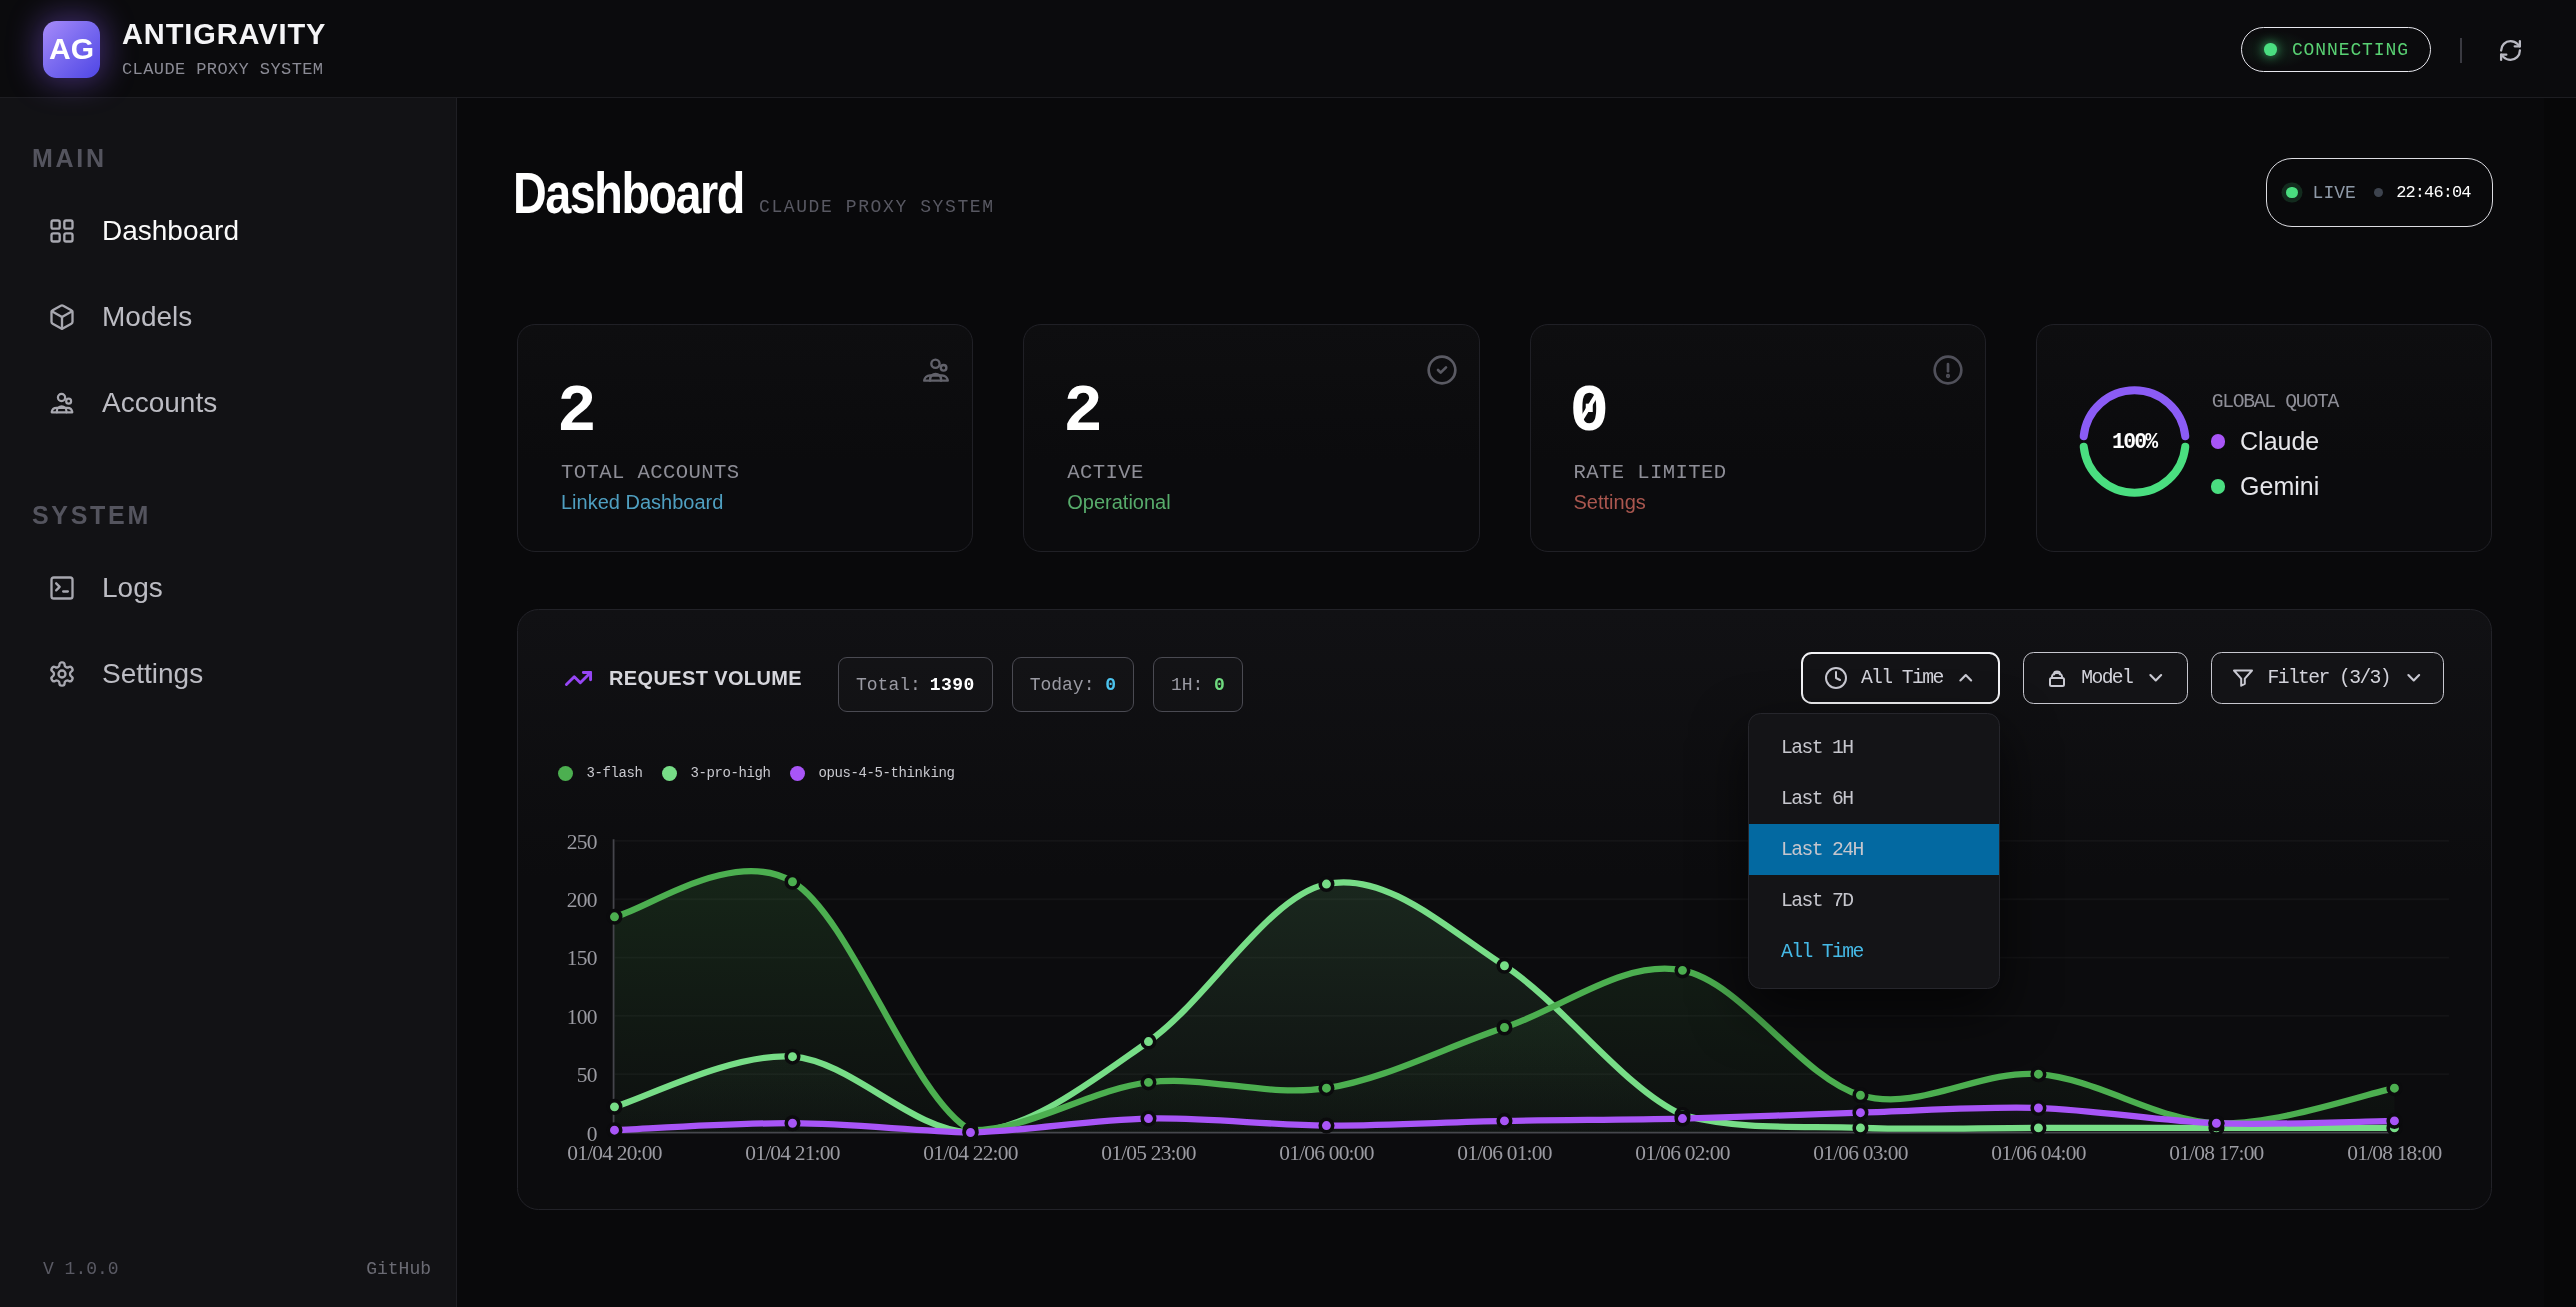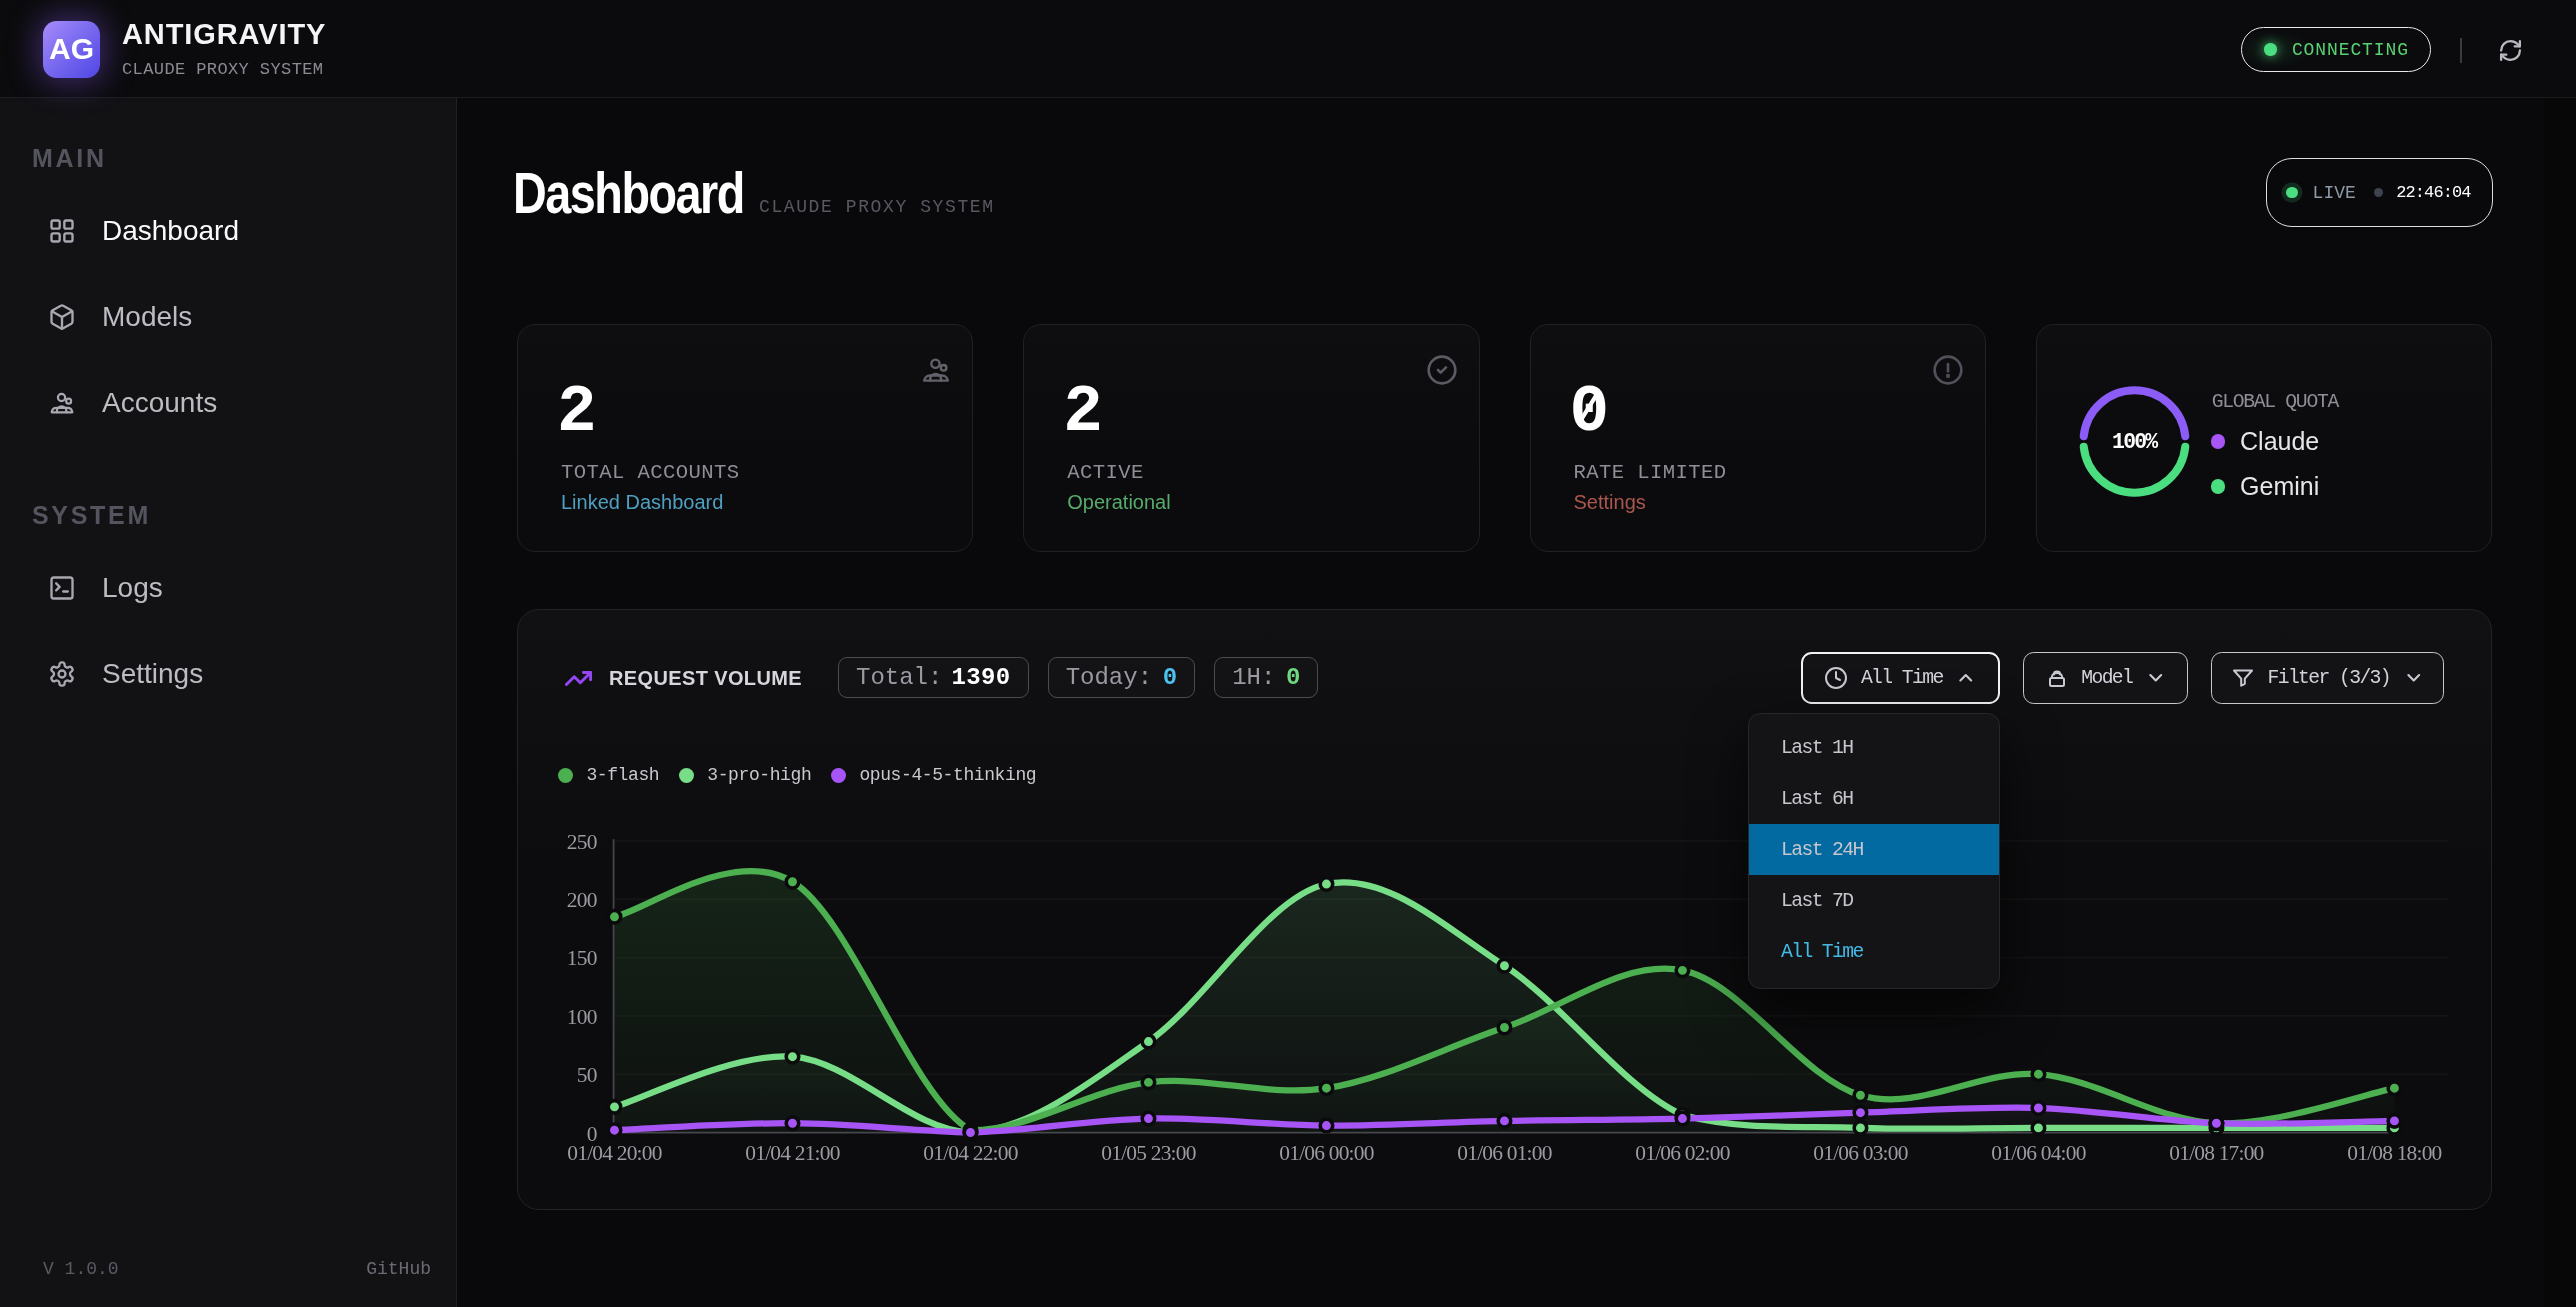--- a/index.html
+++ b/index.html
@@ -59,32 +59,32 @@
   .glegend { position:absolute; left:174px; top:94px; }
   .glegend .row { display:flex; align-items:center; height:45px; }
   .glegend .d { width:14.3px; height:14.3px; border-radius:50%; margin-right:15px; }
   .glegend .t { font-size:25px; color:#e6e6ea; }
 
   
   .chartcard { position:absolute; left:517px; top:609px; width:1975px; height:601px; border:1.8px solid #222228; border-radius:21.5px;
                background:linear-gradient(180deg,#111114 0%, #0c0c0e 45%); z-index:1; }
   .chead { position:absolute; left:564px; top:652px; height:52px; display:flex; align-items:center; z-index:2; }
   .ctitle { font-size:20.6px; font-weight:bold; color:#d6d6dc; letter-spacing:0.4px; margin-left:16px; transform:scaleX(0.97); transform-origin:left center; }
-  .badge { height:41px; border:1.8px solid #4a4a52; border-radius:9px; display:flex; align-items:center; padding:0 17px;
-           font-family:"Liberation Mono",monospace; font-size:24px; color:#9a9aa3; margin-left:0; background:rgba(255,255,255,.015); white-space:nowrap; }
+  .badge { height:55px; border:1.8px solid #4a4a52; border-radius:9px; display:flex; align-items:center; padding:0 17px;
+           font-family:"Liberation Mono",monospace; font-size:18px; color:#9a9aa3; margin-left:0; background:rgba(255,255,255,.015); white-space:nowrap; }
   .badge b { color:#ffffff; margin-left:9px; letter-spacing:0.4px; }
   .badge .cy { color:#4cc3ee; font-weight:bold; margin-left:10.7px; }
   .badge .gr { color:#6fd97f; font-weight:bold; margin-left:10.7px; }
   .cbtns { position:absolute; top:652px; display:flex; z-index:2; }
   .cbtn { height:52px; border-radius:10.7px; display:flex; align-items:center; justify-content:center;
           font-family:"Liberation Mono",monospace; font-size:19.7px; letter-spacing:-1.6px; color:#d2d2da; background:#131316; white-space:nowrap; }
   .cbtn svg { margin-right:12.5px; }
   .cbtn .chev { margin-left:12.5px; margin-right:0; }
   .legend { position:absolute; left:558px; top:765px; display:flex; align-items:center; z-index:2;
-            font-family:"Liberation Mono",monospace; font-size:18px; letter-spacing:-0.4px; color:#c9c9cf;text-align:center; }
+            font-family:"Liberation Mono",monospace; font-size:14px; letter-spacing:-0.4px; color:#c9c9cf;text-align:center; }
   .legend .d { width:15px; height:15px; border-radius:50%; margin-right:13.4px; }
   .legend .item { display:flex; align-items:center; margin-right:19.7px; }
   .chartsvg { position:absolute; left:0; top:0; z-index:1; }
   .axl { font-family:"Liberation Serif",serif; font-size:24px; letter-spacing:-0.9px; fill:#9b9ba2; }
 
   
   .dropdown { position:absolute; left:1748px; top:713px; width:252px; height:276px; background:#141417; border:1.8px solid #26262c;
               border-radius:12.5px; z-index:6; box-shadow:0 21.5px 54px rgba(0,0,0,.65); padding-top:8px; }
   .dropdown .it { height:51px; display:flex; align-items:center; padding-left:32px; font-family:"Liberation Mono",monospace; font-size:19.7px; letter-spacing:-1.6px; color:#c6c6cd; }
   .dropdown .it.hl { background:#0369a1; }

